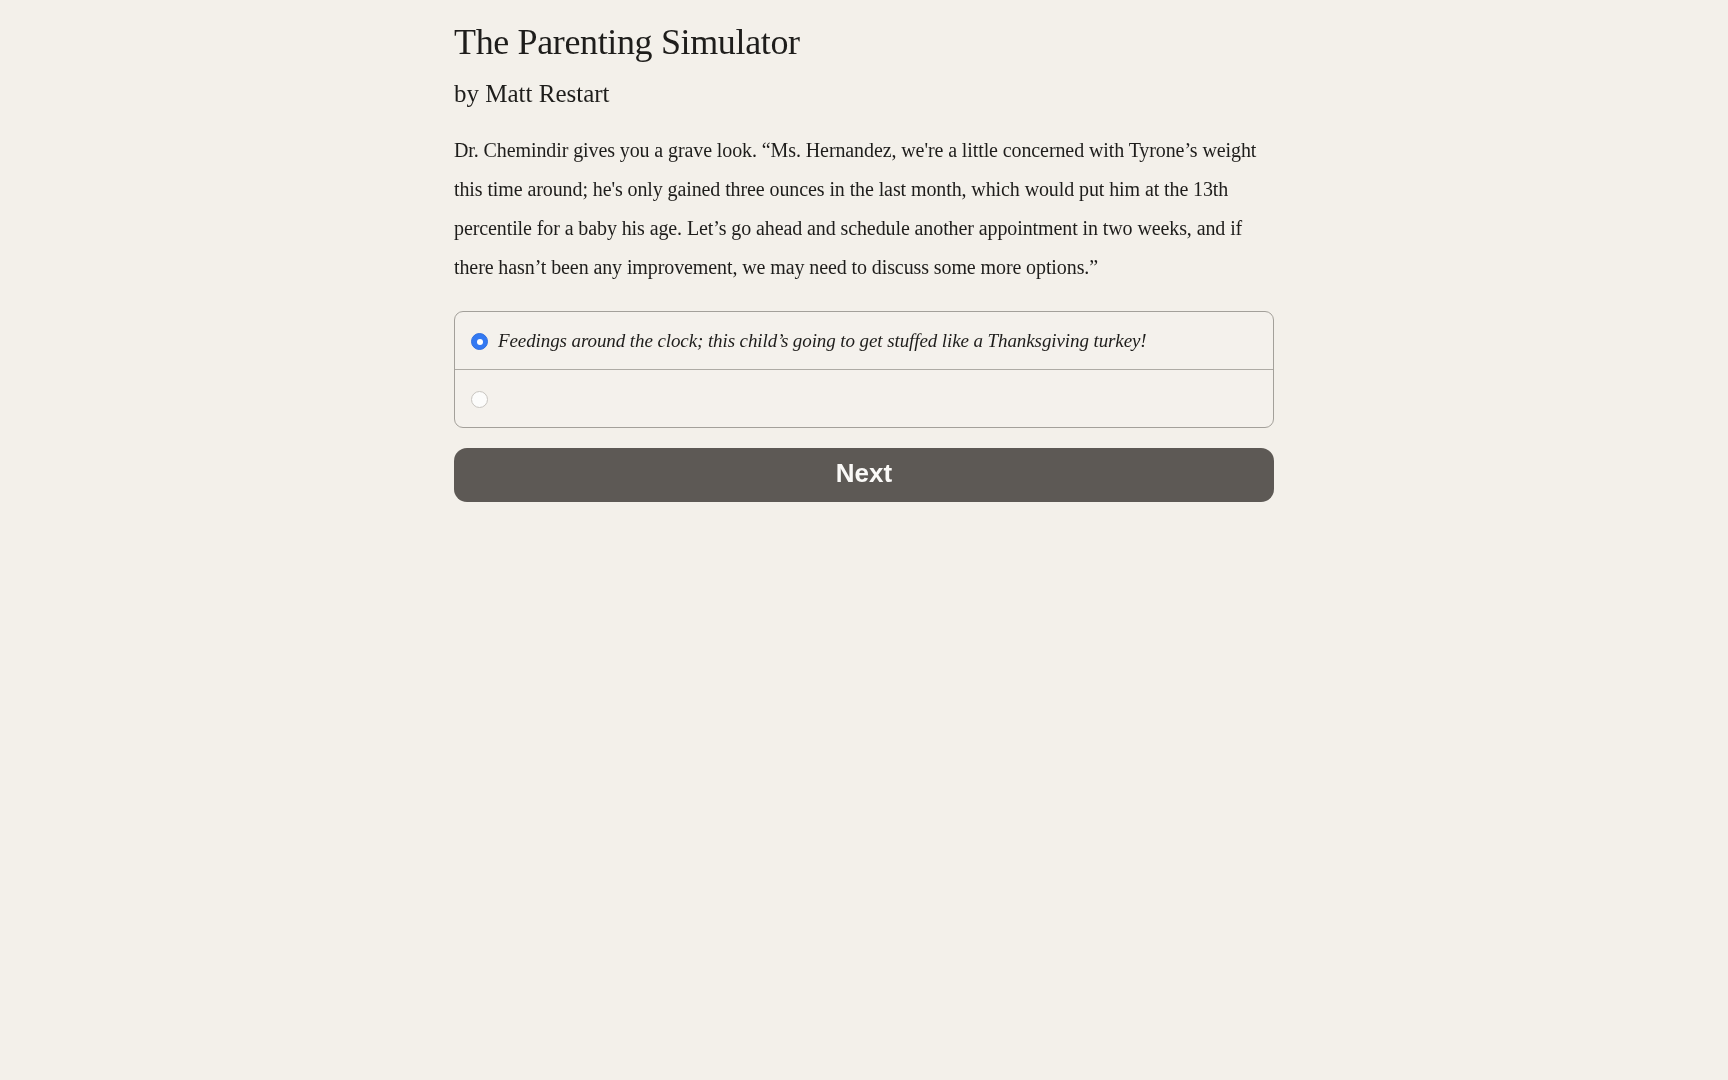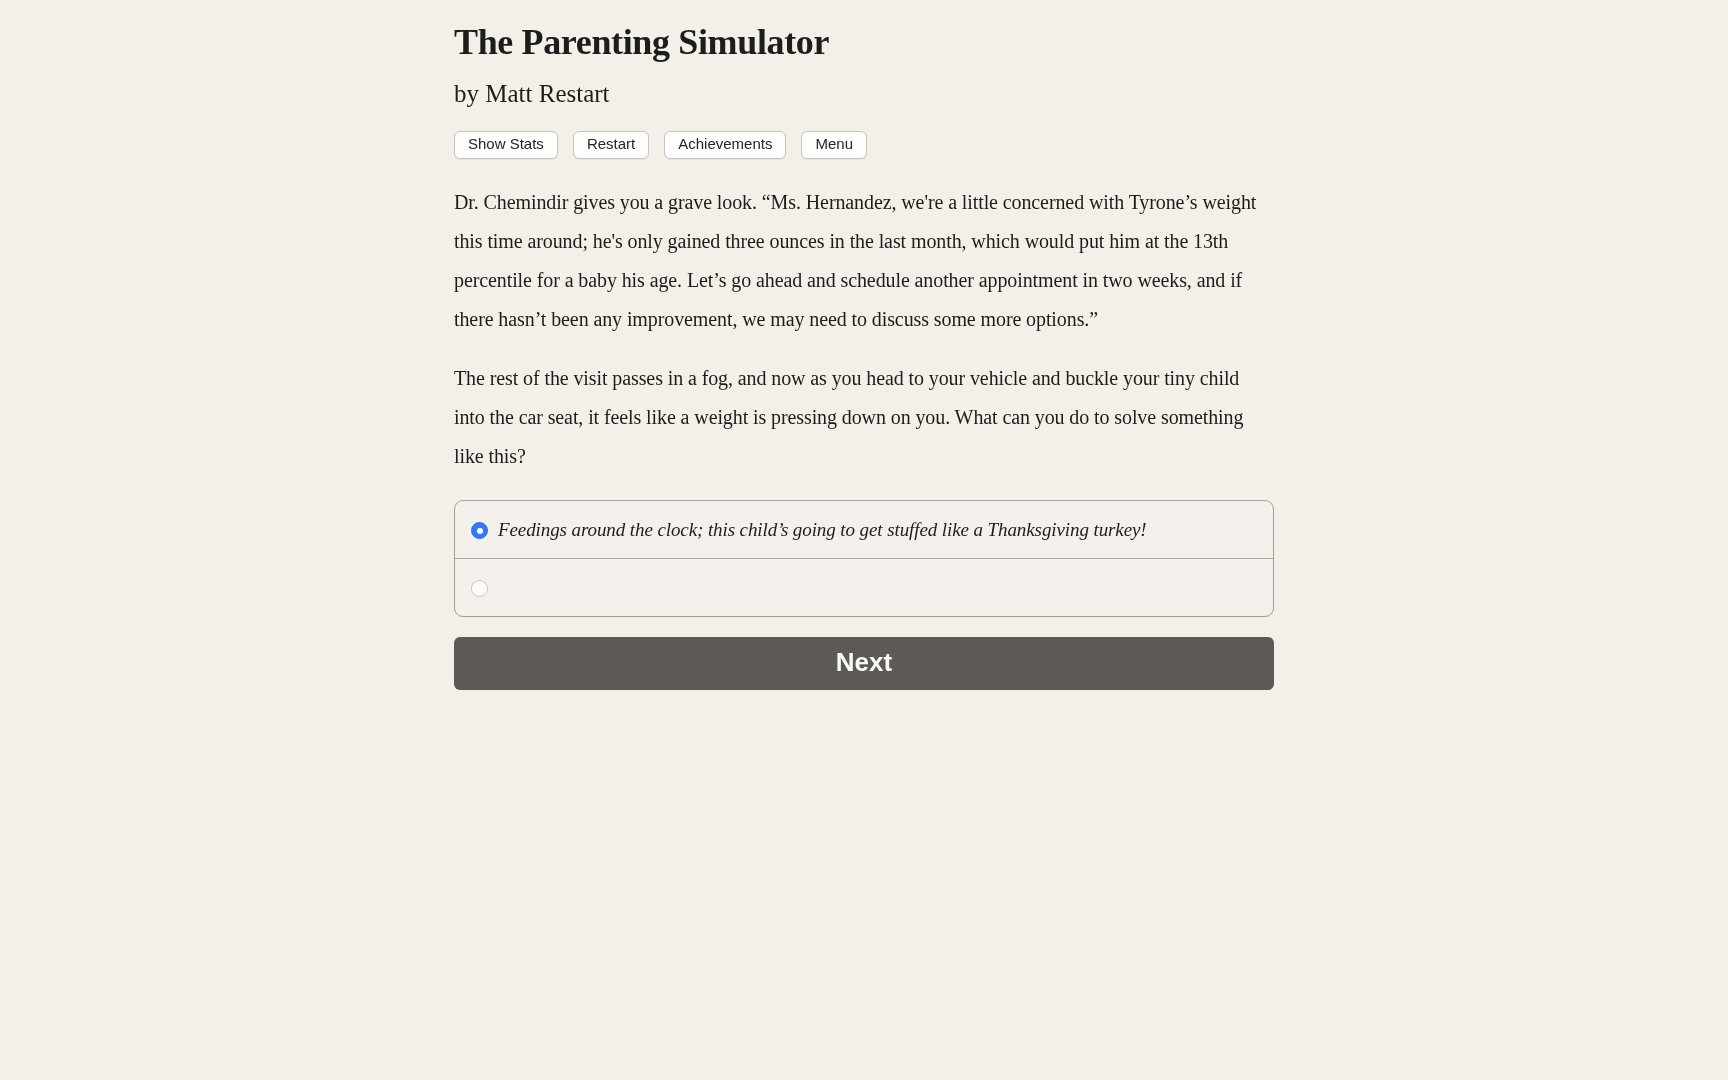--- a/index.html
+++ b/index.html
@@ -12,21 +12,21 @@
     color: #1e1d1b;
   }
   .content {
     width: 820px;
     margin: 0 auto;
     padding-top: 22px;
   }
   h1.title {
     font-family: "Liberation Serif", serif;
     font-size: 36px;
-    font-weight: 700;
+    font-weight: 400;
     line-height: 1.15;
     margin: 0 0 16px 0;
     letter-spacing: -0.01em;
   }
   .author {
     font-size: 25px;
     line-height: 1.2;
     margin: 0 0 22px 0;
   }
   .toolbar {
@@ -104,44 +104,37 @@
     width: 100%;
     box-sizing: border-box;
     background: #5d5955;
     color: #faf9f7;
     font-family: "Liberation Sans", sans-serif;
     font-weight: bold;
     font-size: 26px;
     line-height: 1.2;
     text-align: center;
     border: none;
-    border-radius: 6px;
+    border-radius: 13px;
     padding: 10px 0 12px 0;
     cursor: pointer;
   }
 </style>
 </head>
 <body>
 
 <main class="content">
 
   <h1 class="title">The Parenting Simulator</h1>
 
   <div class="author">by Matt Restart</div>
 
-  <div class="toolbar">
-    <button class="tbtn">Show Stats</button>
-    <button class="tbtn">Restart</button>
-    <button class="tbtn">Achievements</button>
-    <button class="tbtn">Menu</button>
-  </div>
 
   <div class="story">
     <p>Dr. Chemindir gives you a grave look. “Ms. Hernandez, we're a little concerned with Tyrone’s weight this time around; he's only gained three ounces in the last month, which would put him at the 13th percentile for a baby his age. Let’s go ahead and schedule another appointment in two weeks, and if there hasn’t been any improvement, we may need to discuss some more options.”</p>
-    <p>The rest of the visit passes in a fog, and now as you head to your vehicle and buckle your tiny child into the car seat, it feels like a weight is pressing down on you. What can you do to solve something like this?</p>
   </div>
 
   <div class="choices">
     <label class="choice">
       <span class="radio selected"></span><span>Feedings around the clock; this child’s going to get stuffed like a Thanksgiving turkey!</span>
     </label>
     <label class="choice">
       <span class="radio"></span>
     </label>
   </div>

